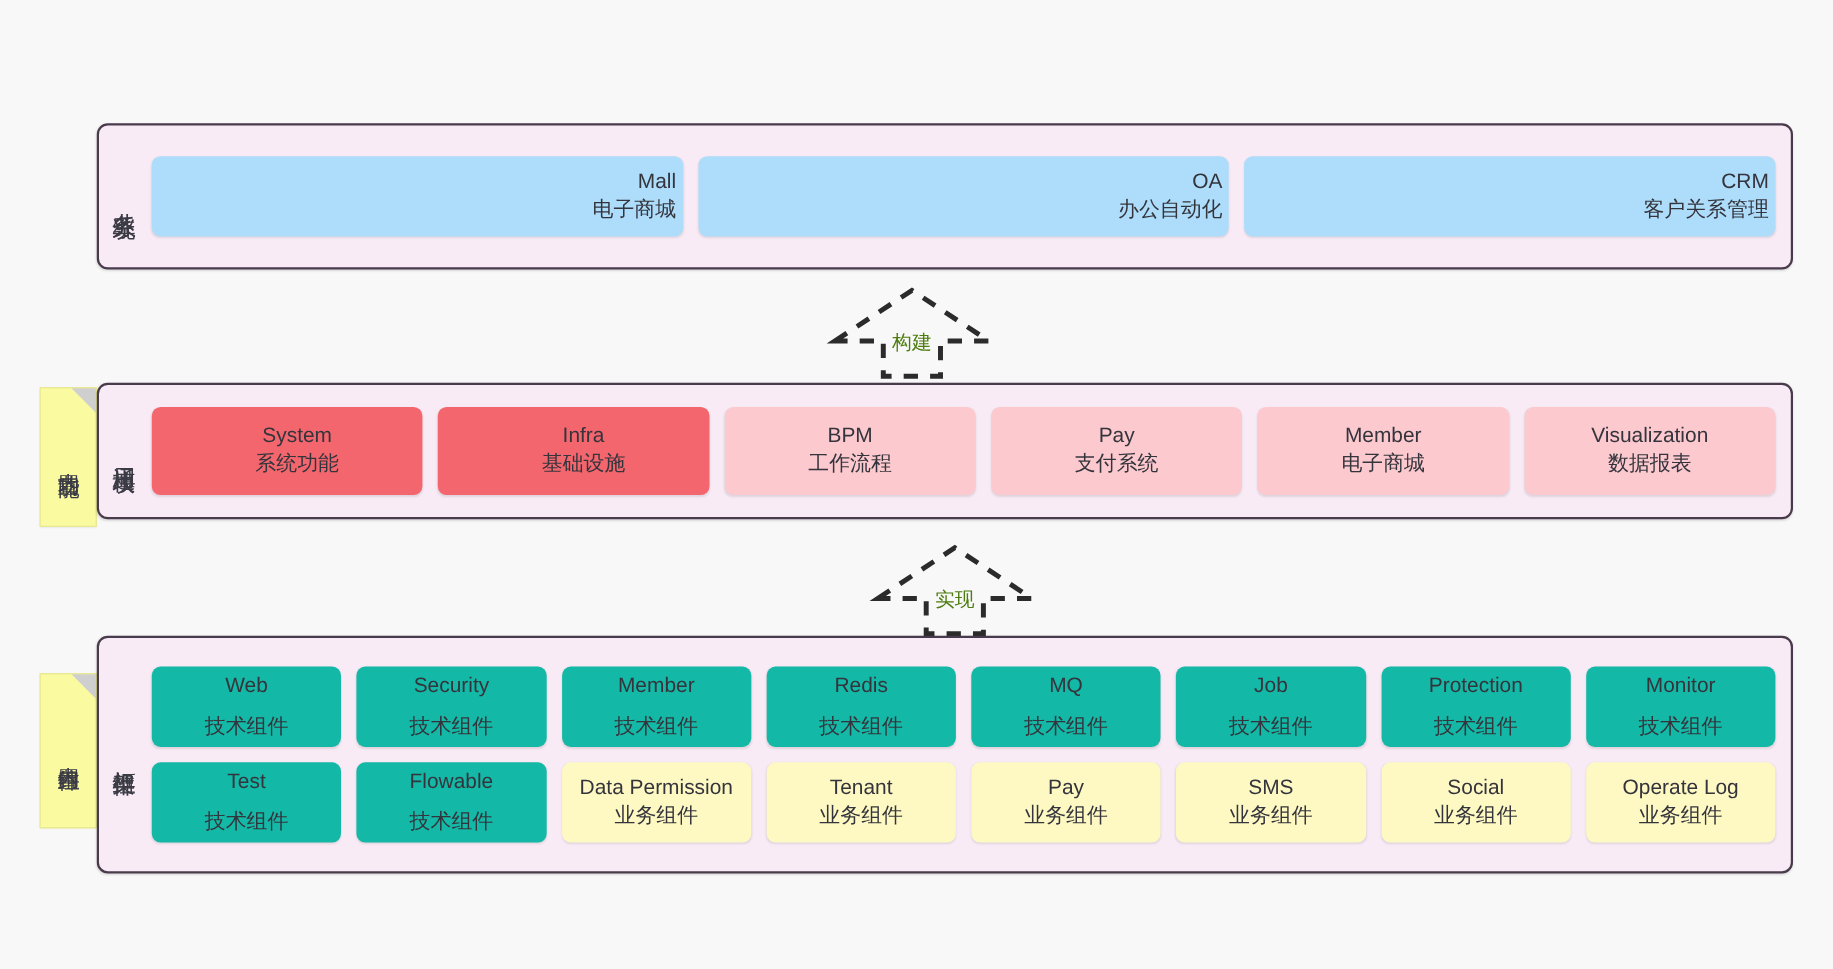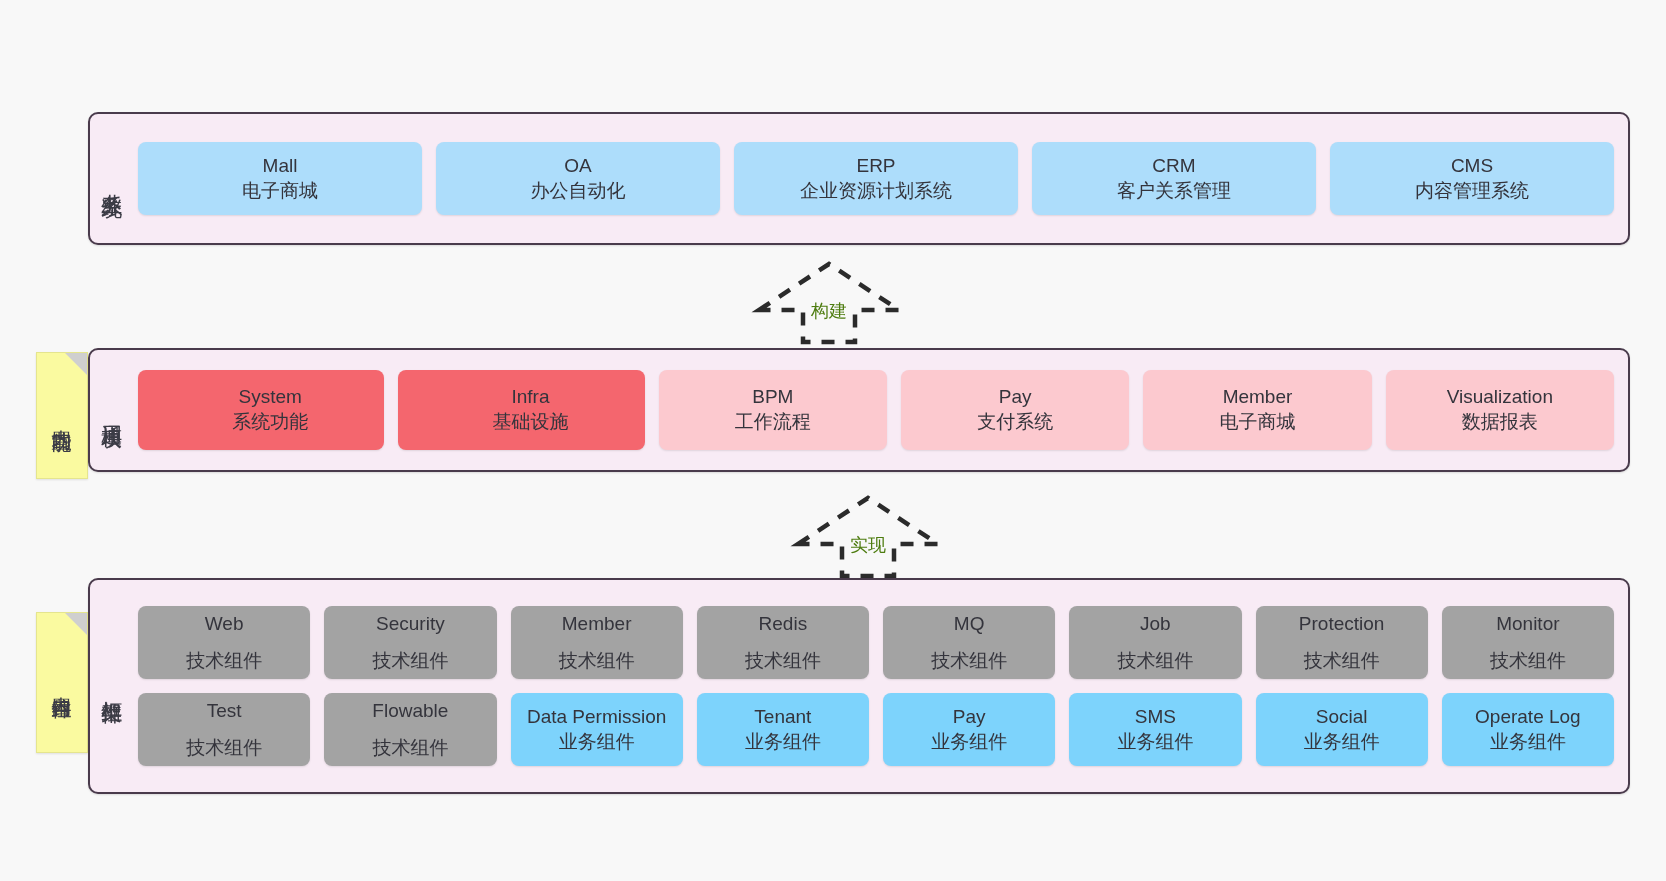--- a/index.html
+++ b/index.html
@@ -73,29 +73,29 @@
     text-align: center;
     font-size: 19px;
     line-height: 1.3;
     padding: 6px 6px;
     color: #34343C;
     box-shadow: 0 1px 2px rgba(0,0,0,0.10);
   }
   .cell .en { display: block; }
   .cell .cn { display: block; }
 
-  .h-biz   { height: 73px; }
+  .h-biz   { height: 73px; align-items: flex-end; }
   .h-mod   { height: 80px; }
   .h-comp  { height: 73px; }
 
   .c-blue       { background: #ADDDFB; }
   .c-red        { background: #F4666E; padding-left: 24px; }
   .c-pink       { background: #FCC9CF; }
-  .c-green      { background: #a3a3a3; gap: 12px; }
-  .c-lightgreen { background: #7dd3fc; }
+  .c-green      { background: #14b8a6; gap: 12px; }
+  .c-lightgreen { background: #fef9c3; }
 
   
   .note {
     position: absolute;
     box-sizing: border-box;
     width: 52px;
     background: #FAFAA0;
     border: 1px solid #E5E58E;
     display: flex;
     align-items: center;
@@ -149,30 +149,22 @@
       <div class="row">
         <div class="cell h-biz c-blue">
           <span class="en">Mall</span>
           <span class="cn">电子商城</span>
         </div>
         <div class="cell h-biz c-blue">
           <span class="en">OA</span>
           <span class="cn">办公自动化</span>
         </div>
         <div class="cell h-biz c-blue">
-          <span class="en">ERP</span>
-          <span class="cn">企业资源计划系统</span>
-        </div>
-        <div class="cell h-biz c-blue">
           <span class="en">CRM</span>
           <span class="cn">客户关系管理</span>
-        </div>
-        <div class="cell h-biz c-blue">
-          <span class="en">CMS</span>
-          <span class="cn">内容管理系统</span>
         </div>
       </div>
     </div>
   </div>
 
   <div class="connector" id="connector-build" style="left:755px; top:258px; width:148px; height:88px;">
     <svg width="148" height="88" viewBox="0 0 148 88">
       <path d="M 4 52 L 74 6 L 144 52 L 100 52 L 100 84 L 48 84 L 48 52 Z" fill="none" stroke="#2B2B2B" stroke-width="4.5" stroke-dasharray="13 11" stroke-linejoin="miter"></path>
     </svg>
     <div class="conn-label">

